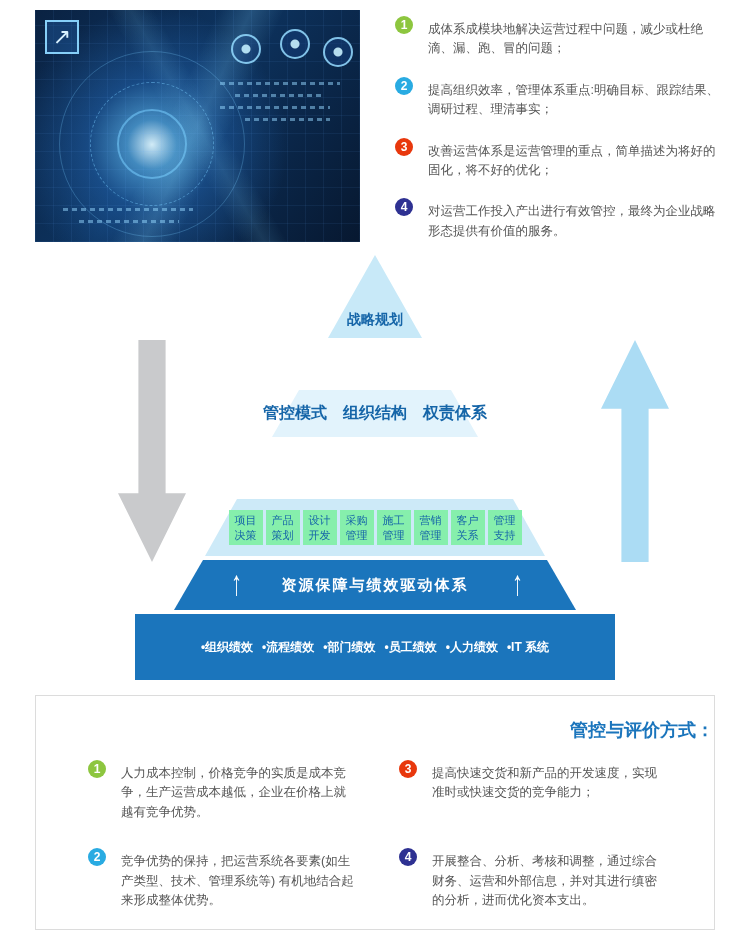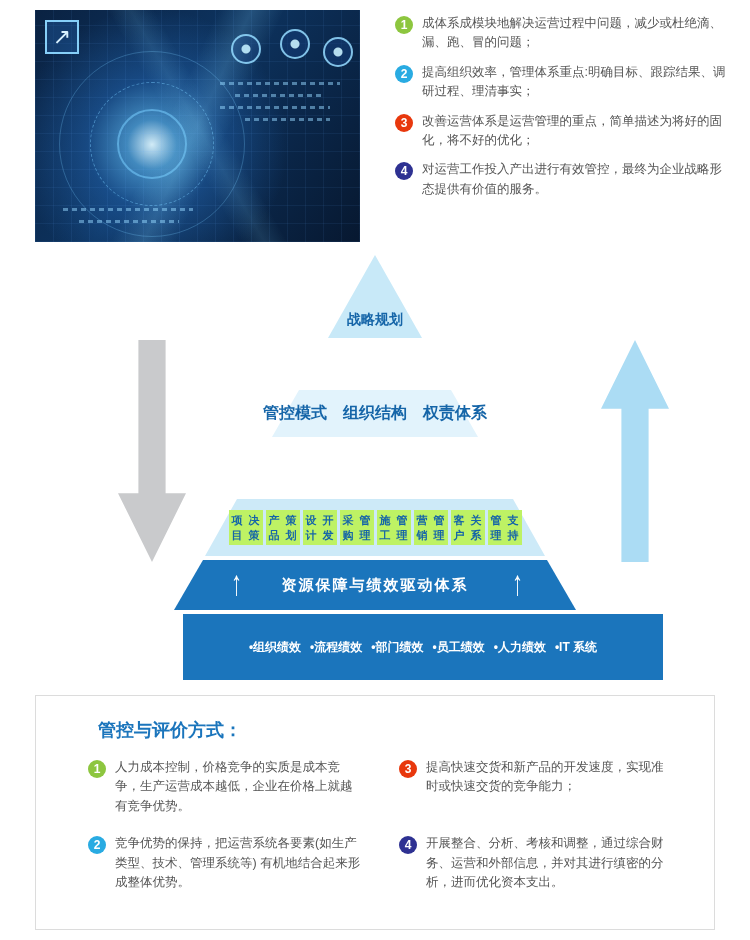--- a/index.html
+++ b/index.html
@@ -52,21 +52,21 @@
 
   
   .features { position:absolute; left:395px; top:14px; width:332px; }
   .features h2 { margin:0 0 12px 0; font-size:20px; font-weight:bold; }
   .feat-item { display:flex; gap:9px; margin-bottom:10px; }
   .num {
     flex:0 0 18px; width:18px; height:18px; border-radius:50%;
     color:#fff; font-size:12px; font-weight:bold;
     display:flex; align-items:center; justify-content:center; margin-top:2px;
   }
-  .feat-item p, .eval-item p { margin:0; font-size:12.5px; color:#555; line-height:1.55; }
+  .feat-item p, .eval-item p { margin:6px; font-size:12.5px; color:#555; line-height:1.55; }
 
   
   .pyramid { position:absolute; left:135px; top:255px; width:480px; height:425px; }
   .band { position:absolute; left:0; width:480px; display:flex; align-items:center; justify-content:center; }
   .band::before { content:""; position:absolute; inset:0; clip-path:var(--clip); background:var(--bg); }
   .band > * { position:relative; }
   .band .blabel { color:#1565a8; font-weight:bold; }
   .band1 { top:0; height:83px; --bg:#c8e9f8;
     --clip:polygon(240px 0, 287px 100%, 193px 100%);
     align-items:flex-end; padding-bottom:9px; }
@@ -76,41 +76,41 @@
   .band2 .blabel { font-size:14px; }
   .band3 { top:135px; height:47px; --bg:#e2f3fc;
     --clip:polygon(164px 0, 316px 0, 343px 100%, 137px 100%); }
   .band3 .blabel { font-size:16px; }
   .band4 { top:186px; height:54px; --bg:#abddf4;
     --clip:polygon(135px 0, 345px 0, 376px 100%, 104px 100%); }
   .band4 .blabel { font-size:15px; }
   .band5 { top:244px; height:57px; --bg:#cdeaf8;
     --clip:polygon(102px 0, 378px 0, 410px 100%, 70px 100%); }
   .boxes { display:flex; gap:3px; }
-  .pbox { background:#bef264; width:34px; padding:3px 0; display:flex; 
-    line-height:1.3; font-size:11px; font-weight:bold; color:#1565a8; text-align:center; }
+  .pbox { background:#86efac; width:34px; padding:3px 0; display:flex; flex-direction:column;
+    line-height:1.3; font-size:11px; font-weight:normal; color:#1565a8; text-align:center; }
   .band6 { top:305px; height:50px; --bg:#1b75bc;
     --clip:polygon(68px 0, 412px 0, 441px 100%, 39px 100%); }
   .band6 .b6label { color:#fff; font-size:15px; font-weight:bold; letter-spacing:2px; }
   .uparr { position:absolute; top:3px; color:#fff; font-size:22px; display:inline-block;
     transform:scaleY(1.6); transform-origin:top center; font-weight:normal; }
   .uparr.left { left:96px; } .uparr.right { right:92px; }
-  .band7 { top:359px; height:66px; --bg:#1b75bc; gap:9px;margin-left:48px; }
+  .band7 { top:359px; height:66px; --bg:#1b75bc; gap:9px; }
   .kpi { color:#fff; font-size:12px; font-weight:bold; white-space:nowrap; }
 
   
   .arrow-down { position:absolute; left:118px; top:340px; width:68px; height:222px; background:#c9cacc;
     clip-path:polygon(30% 0, 70% 0, 70% 69%, 100% 69%, 50% 100%, 0 69%, 30% 69%); }
   .arrow-up { position:absolute; left:601px; top:340px; width:68px; height:222px; background:#abdcf4;
     clip-path:polygon(50% 0, 100% 31%, 70% 31%, 70% 100%, 30% 100%, 30% 31%, 0 31%); }
 
   
   .evaluation { position:absolute; left:35px; top:695px; width:680px; height:235px;
     border:1px solid #dcdcdc; background:#fff; }
-  .evaluation h2 { margin:22px 0 16px 62px; font-size:18px; font-weight:bold; }
+  .evaluation h2 { margin:22px 0 16px 62px; font-size:18px; font-weight:bold;text-align:right; }
   .eval-grid { display:grid; grid-template-columns:1fr 1fr; grid-template-rows:auto auto;
     grid-auto-flow:column; column-gap:38px; row-gap:18px; padding:0 42px 0 52px; }
   .eval-item { display:flex; gap:9px; }
 </style>
 </head>
 <body>
 
 <div class="page">
 
   <div class="hero">

